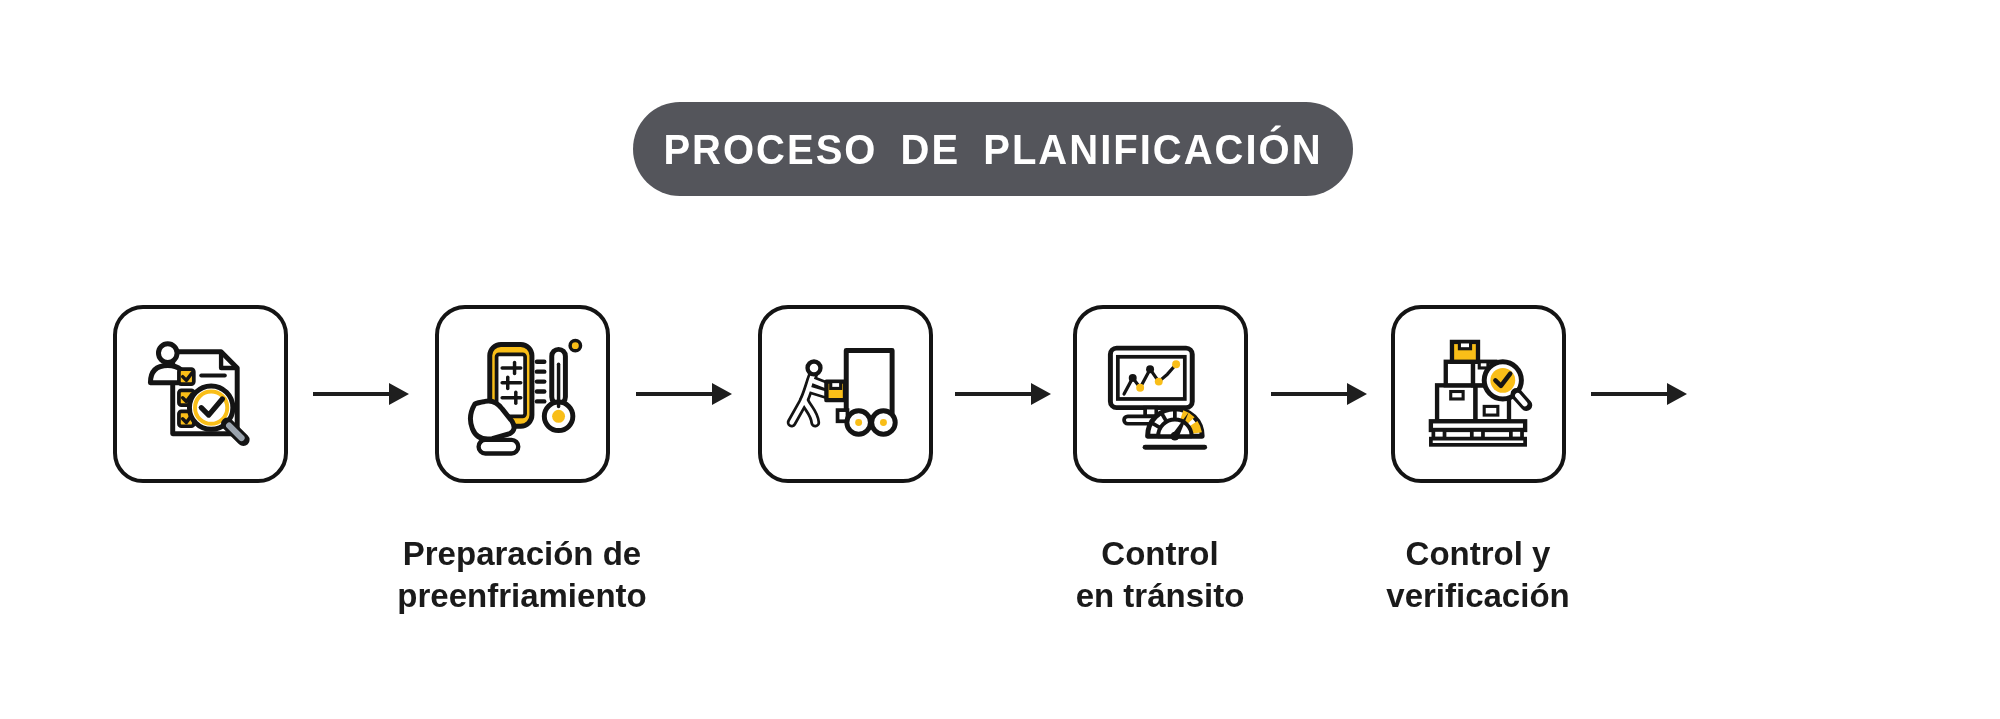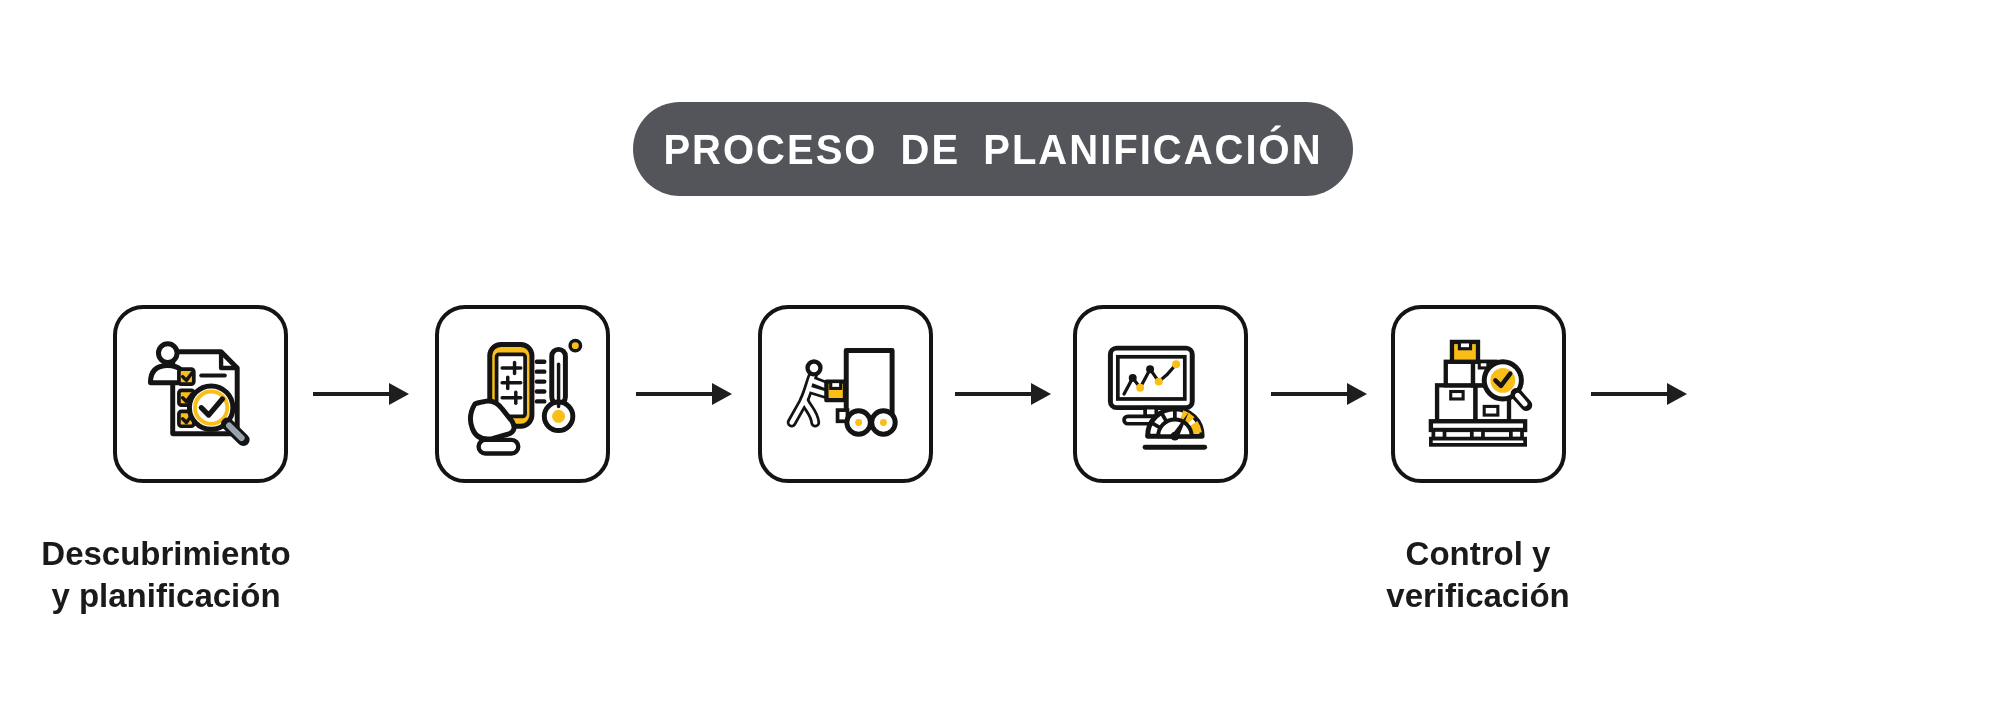--- a/index.html
+++ b/index.html
@@ -66,22 +66,20 @@
           <path d="M36 70 L39 73 L43.5 67"></path>
         </g>
         <path d="M51 35 H70" stroke="#141414" stroke-width="3.2" stroke-linecap="round"></path>
         <circle cx="59" cy="61" r="17.5" fill="#fff" stroke="#141414" stroke-width="4"></circle>
         <circle cx="59" cy="61" r="13" fill="none" stroke="#F9BE18" stroke-width="3.2"></circle>
         <path d="M51 61 L57 67 L68 54" fill="none" stroke="#141414" stroke-width="4.2" stroke-linecap="round" stroke-linejoin="round"></path>
         <line x1="72" y1="74" x2="85" y2="87" stroke="#141414" stroke-width="10" stroke-linecap="round"></line>
         <line x1="73.5" y1="75.5" x2="83.5" y2="85.5" stroke="#9AA3AD" stroke-width="5" stroke-linecap="round"></line>
       </svg>
     </div>
-    <div class="step-label shift-left">Descubrimiento
-y planificación</div>
   </div>
 
   <div class="step" style="left:382px">
     <div class="icon-box">
       <svg viewBox="0 0 100 100">
         <rect x="24" y="10" width="34" height="66" rx="9" fill="#F9BE18" stroke="#141414" stroke-width="4"></rect>
         <rect x="29.5" y="18" width="23" height="50" rx="2" fill="#fff" stroke="#141414" stroke-width="3"></rect>
         <g stroke="#141414" stroke-width="2.8" stroke-linecap="round">
           <path d="M34 29 H49"></path>
             <path d="M44 24.5 V33.5"></path>
@@ -99,20 +97,22 @@
             <path d="M62 48 h6"></path>
             <path d="M62 56 h6"></path>
         </g>
         <rect x="74" y="14" width="11" height="44" rx="5.5" fill="#fff" stroke="#141414" stroke-width="4"></rect>
         <circle cx="79.5" cy="68" r="11.5" fill="#fff" stroke="#141414" stroke-width="4"></circle>
         <circle cx="79.5" cy="68" r="5.2" fill="#F9BE18"></circle>
         <path d="M79.5 26 V60" stroke="#141414" stroke-width="2.8" stroke-linecap="round"></path>
         <circle cx="93" cy="11" r="4.2" fill="#F9BE18" stroke="#141414" stroke-width="2.8"></circle>
       </svg>
     </div>
+    <div class="step-label">Preparación de
+preenfriamiento</div>
   </div>
 
   <div class="step" style="left:705px">
     <div class="icon-box">
       <svg viewBox="0 0 100 100">
         <rect x="51" y="15" width="37" height="55" fill="#fff" stroke="#141414" stroke-width="4" stroke-linejoin="round"></rect>
         <rect x="44" y="63" width="8" height="9" fill="#fff" stroke="#141414" stroke-width="3"></rect>
         <circle cx="61" cy="73" r="9.5" fill="#fff" stroke="#141414" stroke-width="4"></circle>
         <circle cx="81" cy="73" r="9.5" fill="#fff" stroke="#141414" stroke-width="4"></circle>
         <circle cx="61" cy="73" r="2.8" fill="#F9BE18"></circle>
@@ -156,20 +156,22 @@
           <path d="M62 62 V70.5"></path>
           <path d="M51 64.9 L55.25 72.3"></path>
           <path d="M42.95 73 L50.3 77.25"></path>
         </g>
         <path d="M48.5 84 A13.5 13.5 0 0 1 75.5 84 Z" fill="#fff" stroke="#141414" stroke-width="3.2" stroke-linejoin="round"></path>
         <path d="M59.5 83 L73 65 L64.5 86 Z" fill="#141414"></path>
         <circle cx="62" cy="84" r="3.6" fill="#141414"></circle>
         <path d="M38 93 H86" stroke="#141414" stroke-width="4" stroke-linecap="round"></path>
       </svg>
     </div>
+    <div class="step-label">Control
+en tránsito</div>
   </div>
 
   <div class="step" style="left:1338px">
     <div class="icon-box">
       <svg viewBox="0 0 100 100">
         <rect x="17" y="43" width="31" height="29" fill="#fff" stroke="#141414" stroke-width="3.5"></rect>
         <rect x="48" y="43" width="27" height="29" fill="#fff" stroke="#141414" stroke-width="3.5"></rect>
         <rect x="28" y="48" width="10" height="6" fill="#fff" stroke="#141414" stroke-width="2.5"></rect>
         <rect x="55" y="60" width="11" height="7" fill="#fff" stroke="#141414" stroke-width="2.5"></rect>
         <rect x="24" y="24" width="22" height="19" fill="#fff" stroke="#141414" stroke-width="3.5"></rect>

